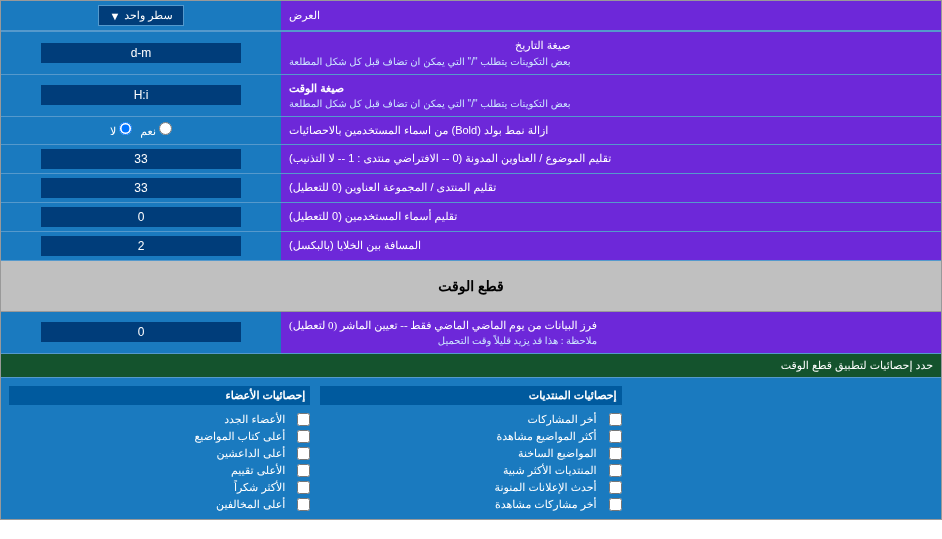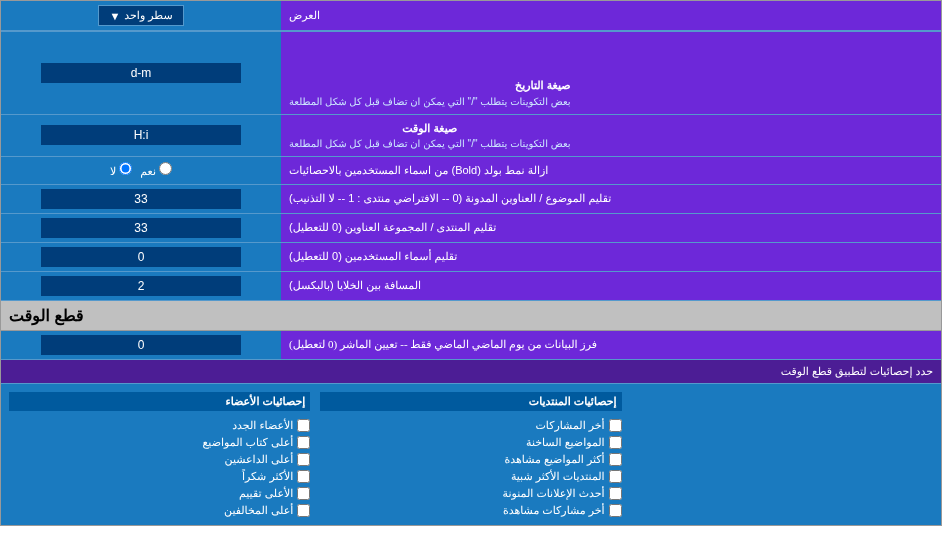--- a/index.html
+++ b/index.html
@@ -61,24 +61,24 @@
       direction: rtl;
     }
     .radio-group label {
       color: #fff;
       font-size: 11px;
     }
     .section-header {
       background: #c0c0c0;
       color: #000;
       font-weight: bold;
-      text-align: left;
-      padding: 5px 8px;
+      text-align: center;
+      padding: 17px 8px;
       width: 100%;
-      font-size: 16px;
+      font-size: 14px;
       border-bottom: 1px solid #999;
     }
     .checkboxes-section {
       display: flex;
       width: 100%;
       background: #1a7abf;
       padding: 8px;
       gap: 10px;
     }
     .checkbox-col {
@@ -92,30 +92,30 @@
       font-weight: bold;
       font-size: 11px;
       text-align: right;
       margin-bottom: 4px;
       background: #005a9e;
       padding: 3px 5px;
     }
     .checkbox-item {
       display: flex;
       align-items: center;
-      gap: 4px;
+      gap: 12px;
       direction: rtl;
       color: #fff;
       font-size: 11px;
     }
     .checkbox-item input[type="checkbox"] {
       margin: 0;
     }
     .limit-row {
-      background: #4c1d95;
+      background: #14532d;
       color: #fff;
       padding: 5px 8px;
       width: 100%;
       text-align: right;
       font-size: 11px;
       border-bottom: 1px solid #5599cc;
     }
   </style>
 </head>
 <body>
@@ -130,32 +130,32 @@
       <button class="dropdown-btn">
         <span>سطر واحد</span>
         <span>▼</span>
       </button>
     </div>
   </div>
 
   <div class="row" style="background:#1a7abf; border-bottom:1px solid #5599cc;">
     <div class="cell-label">
       <div style="text-align:right;">
-        <div style="font-weight:bold;margin-top:40px;">صيغة التاريخ</div>
+        <div style="font-weight:normal;">صيغة التاريخ</div>
         <div style="font-size:10px; color:#cce6ff;">بعض التكوينات يتطلب "/" التي يمكن ان تضاف قبل كل شكل المطلعة</div>
       </div>
     </div>
     <div class="cell-input">
       <input type="text" value="d-m" style="">
     </div>
   </div>
 
   <div class="row" style="background:#1a7abf; border-bottom:1px solid #5599cc;">
     <div class="cell-label">
-      <div style="text-align:center;">
+      <div style="text-align:left;">
         <div style="font-weight:bold;">صيغة الوقت</div>
         <div style="font-size:10px; color:#cce6ff;">بعض التكوينات يتطلب "/" التي يمكن ان تضاف قبل كل شكل المطلعة</div>
       </div>
     </div>
     <div class="cell-input">
       <input type="text" value="H:i" style="">
     </div>
   </div>
 
   <div class="row" style="background:#1a7abf; border-bottom:1px solid #5599cc;">
@@ -211,20 +211,21 @@
   </div>
 
   <div class="section-header">
     <span>قطع الوقت</span>
   </div>
 
   <div class="row" style="background:#1a7abf; border-bottom:1px solid #5599cc;">
     <div class="cell-label">
       <div style="text-align:right;font-family:Liberation Serif, serif;">
         <div>فرز البيانات من يوم الماضي الماضي فقط -- تعيين الماشر (0 لتعطيل)</div>
+        <div style="font-size:10px; color:#cce6ff;">ملاحظة : هذا قد يزيد قليلاً وقت التحميل</div>
       </div>
     </div>
     <div class="cell-input">
       <input type="text" value="0" style="">
     </div>
   </div>
 
   <div class="limit-row">
     <span>حدد إحصائيات لتطبيق قطع الوقت</span>
   </div>
@@ -236,25 +237,25 @@
     <div class="checkbox-col">
       <div class="checkbox-col-header">
         <span>إحصائيات المنتديات</span>
       </div>
       <div class="checkbox-item">
         <input type="checkbox" style="">
         <span>أخر المشاركات</span>
       </div>
       <div class="checkbox-item">
         <input type="checkbox" style="">
+        <span>أكثر المواضيع مشاهدة</span>
+      </div>
+      <div class="checkbox-item">
+        <input type="checkbox" style="">
         <span>المواضيع الساخنة</span>
-      </div>
-      <div class="checkbox-item">
-        <input type="checkbox" style="">
-        <span>أكثر المواضيع مشاهدة</span>
       </div>
       <div class="checkbox-item">
         <input type="checkbox" style="">
         <span>المنتديات الأكثر شبية</span>
       </div>
       <div class="checkbox-item">
         <input type="checkbox" style="">
         <span>أحدث الإعلانات المنونة</span>
       </div>
       <div class="checkbox-item">
@@ -274,26 +275,26 @@
       <div class="checkbox-item">
         <input type="checkbox" style="">
         <span>أعلى كتاب المواضيع</span>
       </div>
       <div class="checkbox-item">
         <input type="checkbox" style="">
         <span>أعلى الداعشين</span>
       </div>
       <div class="checkbox-item">
         <input type="checkbox" style="">
+        <span>الأعلى تقييم</span>
+      </div>
+      <div class="checkbox-item">
+        <input type="checkbox" style="">
         <span>الأكثر شكراً</span>
       </div>
       <div class="checkbox-item">
         <input type="checkbox" style="">
-        <span>الأعلى تقييم</span>
-      </div>
-      <div class="checkbox-item">
-        <input type="checkbox" style="">
         <span>أعلى المخالفين</span>
       </div>
     </div>
   </div>
 
 </div>
 
 </body></html>

